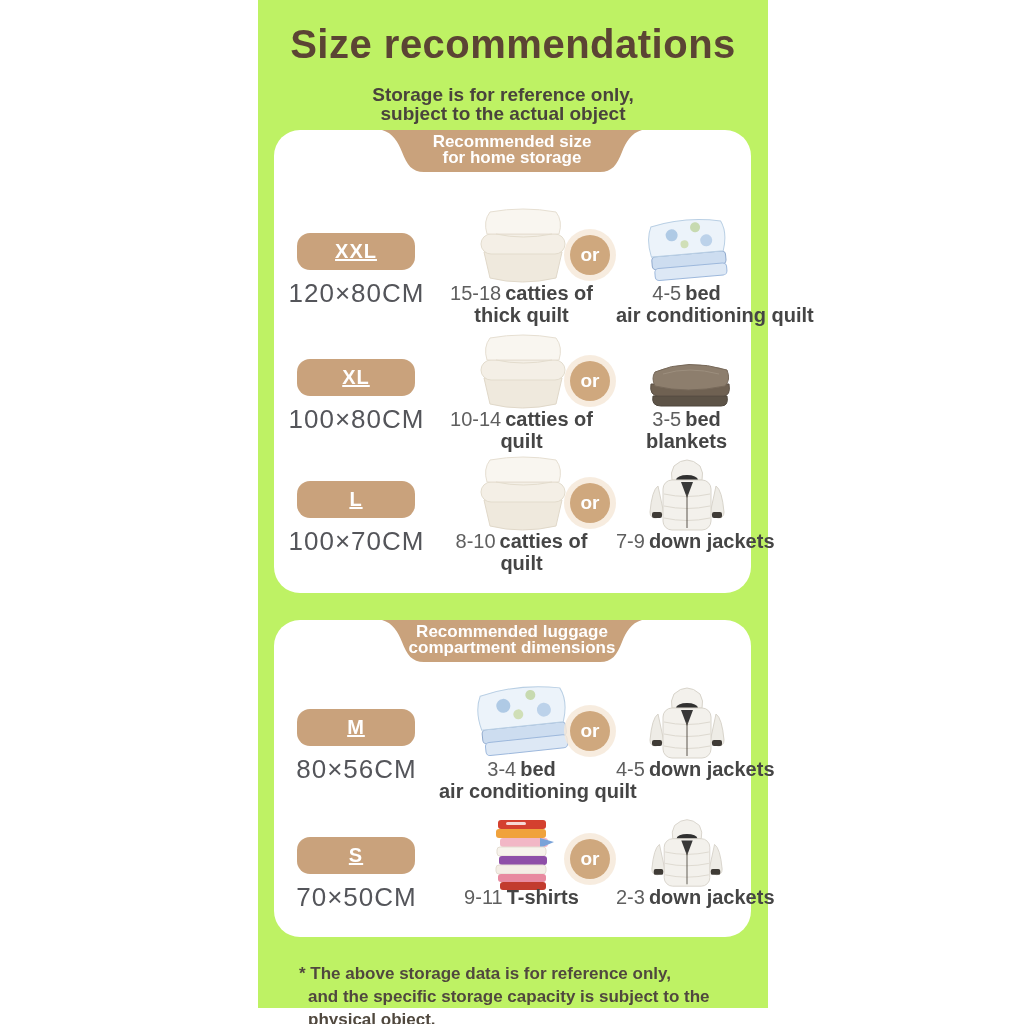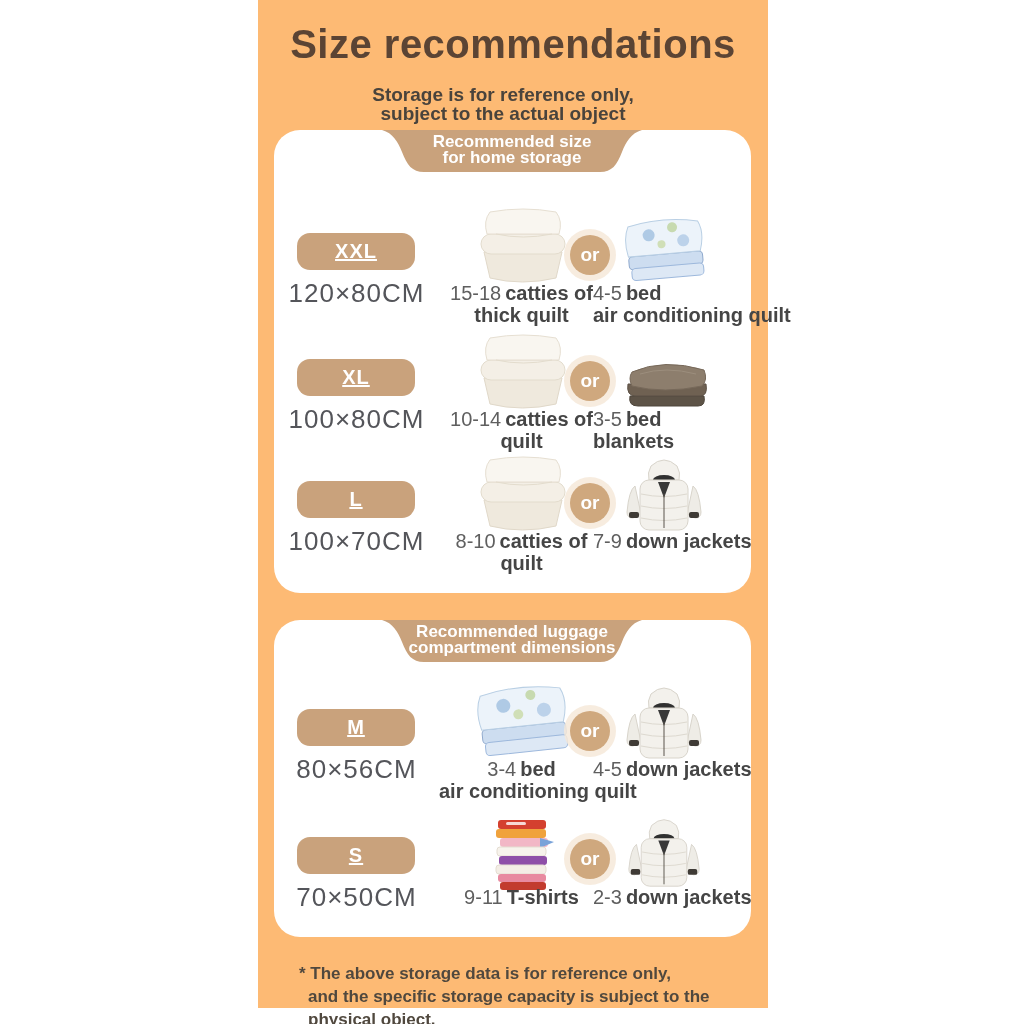--- a/index.html
+++ b/index.html
@@ -1,18 +1,18 @@
 <!DOCTYPE html>
 <html><head>
 <meta charset="utf-8">
 <style>
   * { margin:0; padding:0; box-sizing:border-box; }
   html,body { width:1024px; height:1024px; background:#ffffff; font-family:"Liberation Sans", sans-serif; }
   .stage { position:relative; width:1024px; height:1024px; background:#ffffff; overflow:hidden; }
-  .panel { position:absolute; left:258px; top:0; width:510px; height:1008px; background:#fdba74; }
+  .panel { position:absolute; left:258px; top:0; width:510px; height:1008px; background:#bef264; }
 
   .title { position:absolute; top:22px; left:0; width:100%; text-align:center;
            font-size:40px; font-weight:700; color:#5b4434; letter-spacing:0.5px; }
   .subtitle { position:absolute; top:85px; left:0; width:100%; padding-right:20px; text-align:center;
               font-size:19px; line-height:19px; font-weight:700; color:#49433c; }
 
   .card { position:absolute; left:16px; width:477px; background:#ffffff; border-radius:26px; }
   .card1 { top:130px; height:463px; }
   .card2 { top:620px; height:317px; }
 
@@ -21,21 +21,21 @@
   .badge-text { position:absolute; top:4px; left:0; width:100%; text-align:center;
                 font-size:17px; line-height:16px; font-weight:700; color:#ffffff; }
 
   .row { position:absolute; left:0; width:477px; height:130px; }
   .pill { position:absolute; left:23px; top:31px; width:118px; height:37px; background:#c9a27c;
           border-radius:13px; color:#ffffff; font-size:20px; font-weight:700; letter-spacing:1px;
           display:flex; align-items:center; justify-content:center;text-decoration:underline; }
   .dims { position:absolute; left:0; top:76px; width:165px; text-align:center;
           font-size:26px; font-weight:400; color:#54555a; letter-spacing:1px; white-space:nowrap; }
   .mid   { position:absolute; left:165px; top:0; width:165px; text-align:center; }
-  .right { position:absolute; left:319px; top:0; width:141px; text-align:left; }
+  .right { position:absolute; left:342px; top:0; width:141px; text-align:center; }
   .imgbox { height:84px; display:flex; align-items:flex-end; justify-content:center; }
   .cap { margin-top:-4px; font-size:20px; line-height:22px; color:#454545; white-space:nowrap; }
   .cap .qty { font-weight:400; color:#5f5f5f; margin-right:4px; }
   .cap .itm { font-weight:700; color:#454545; }
   .or { position:absolute; left:296px; top:33px; width:40px; height:40px; border-radius:50%;
         background:#cfa87e; box-shadow:0 0 0 6px rgba(246,233,217,0.85);
         color:#ffffff; font-size:19px; font-weight:700;
         display:flex; align-items:center; justify-content:center; }
 
   .footer { position:absolute; left:41px; top:962px; font-size:17px; line-height:23px;

